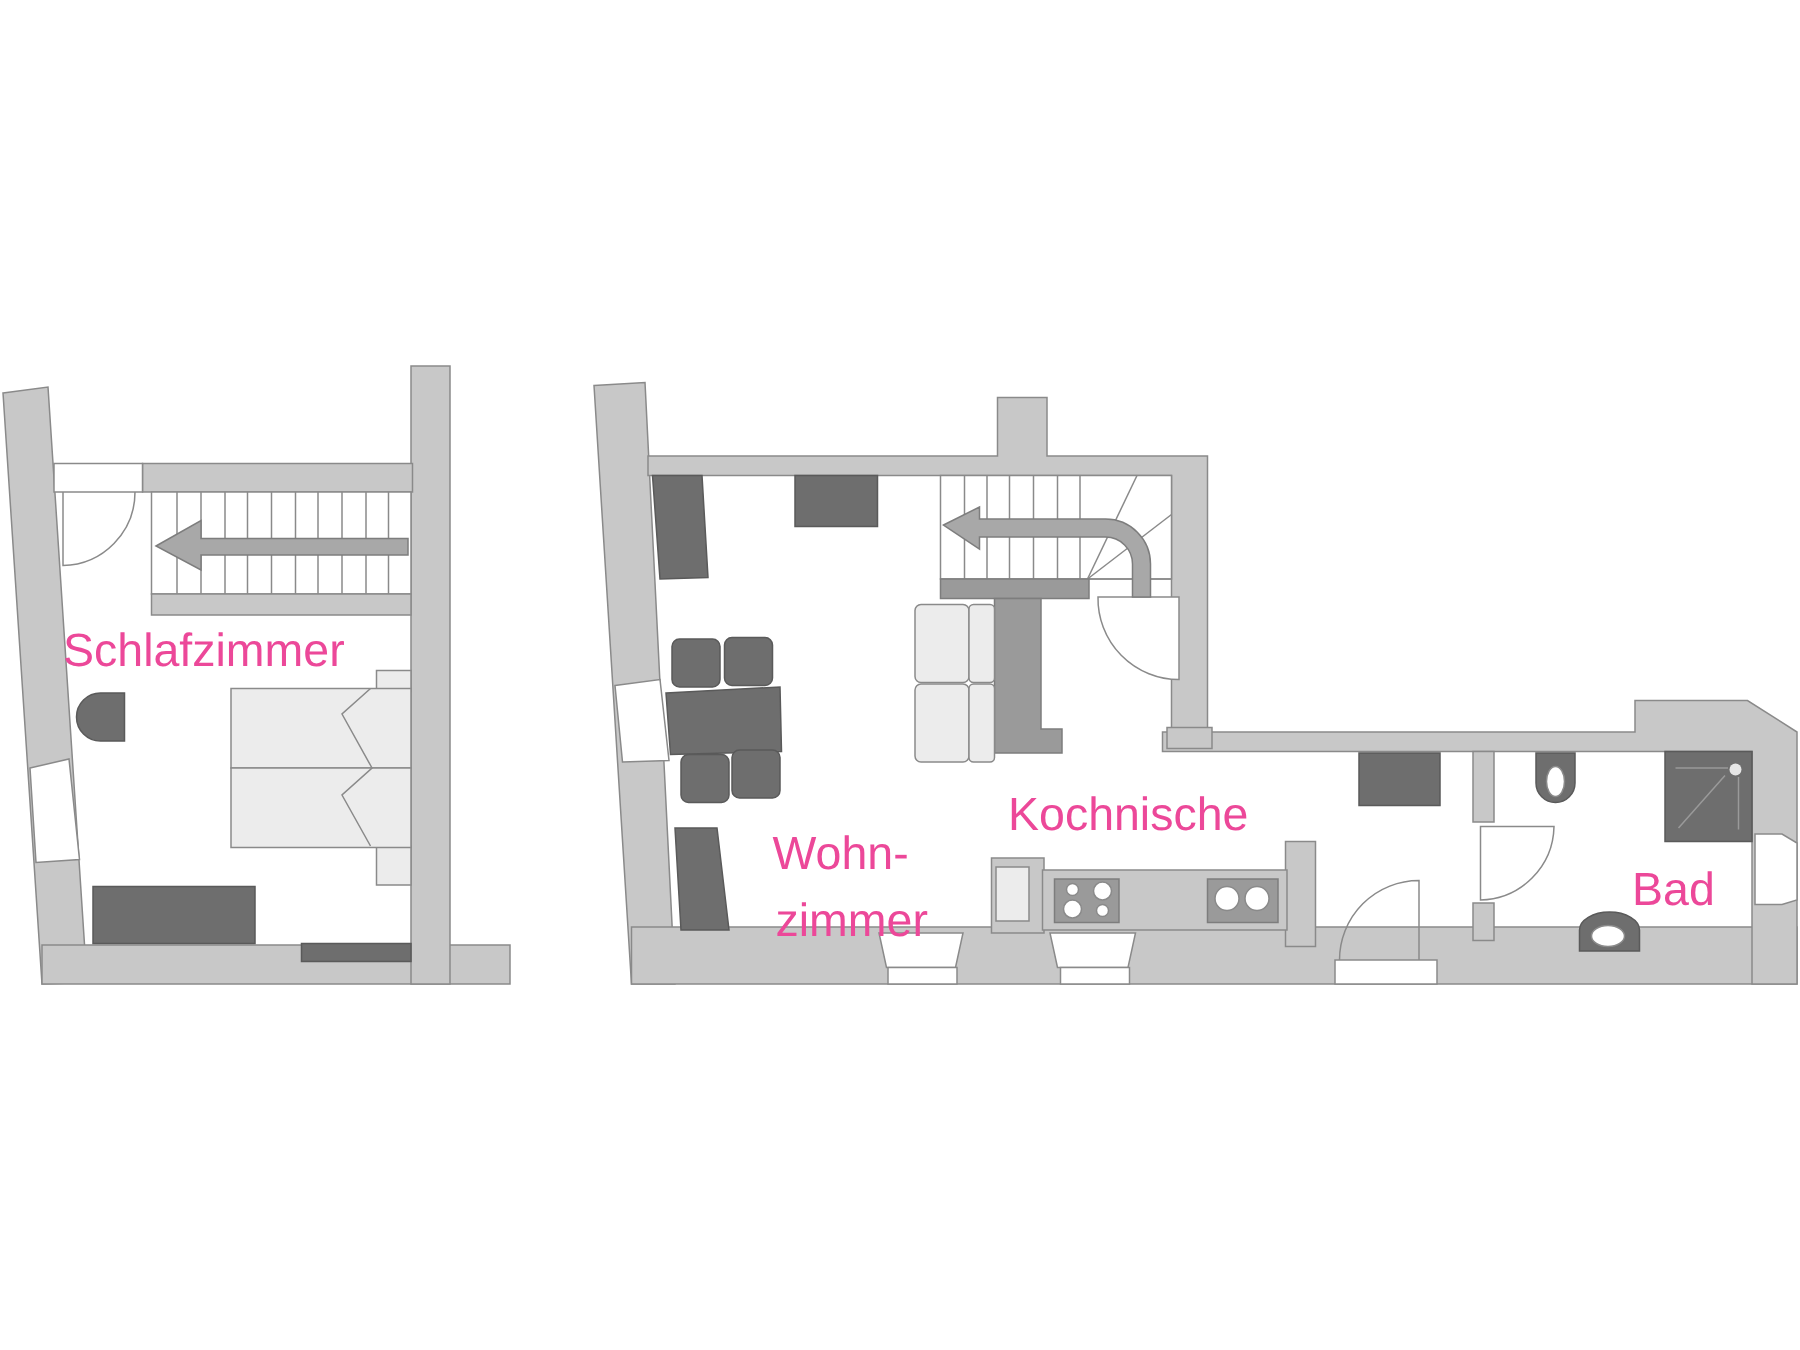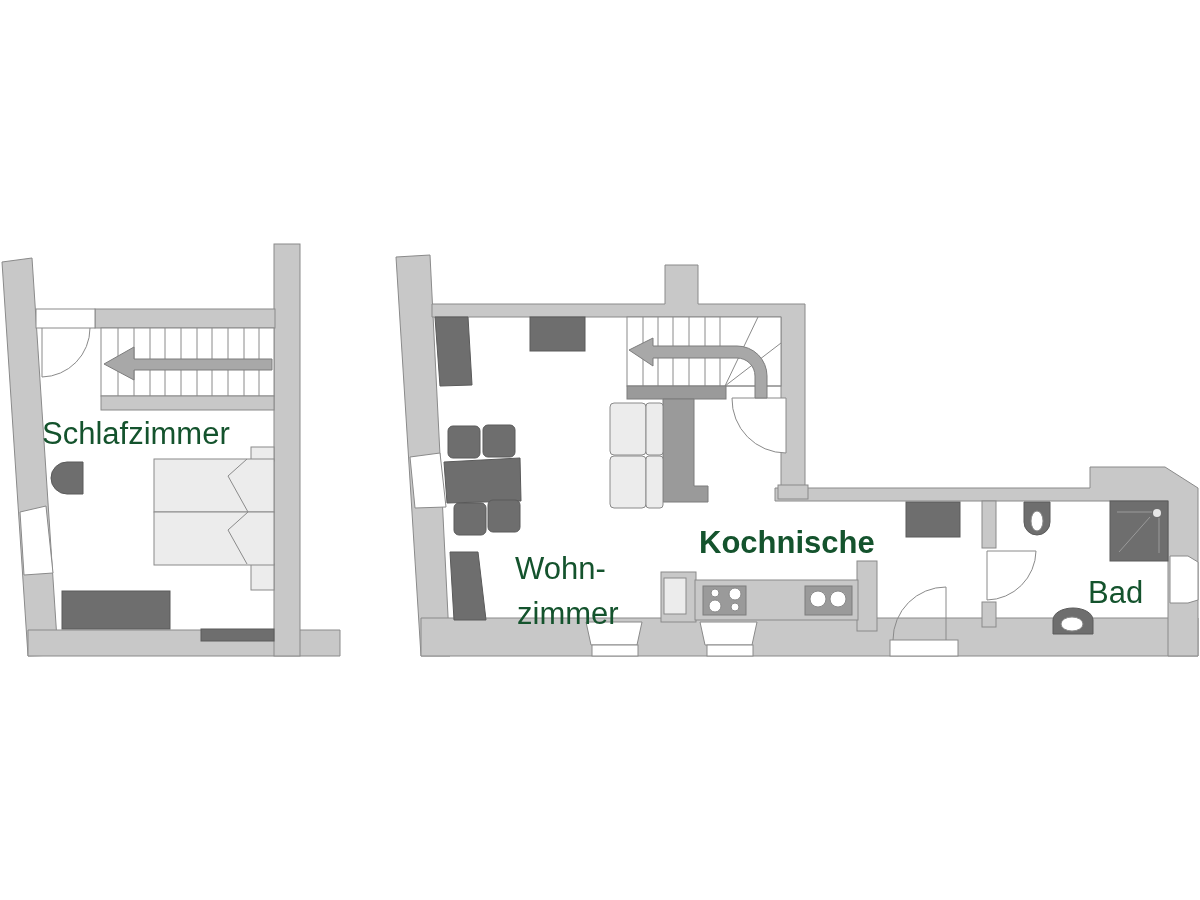--- a/index.html
+++ b/index.html
@@ -5,21 +5,21 @@
     html, body { margin: 0; padding: 0; background: #ffffff; }
     body { width: 1200px; height: 900px; overflow: hidden; position: relative; font-family: "Liberation Sans", sans-serif; }
     svg { position: absolute; left: 0; top: 0; }
     .wall { fill: #c8c8c8; stroke: #8a8a8a; stroke-width: 1; }
     .dark { fill: #6e6e6e; stroke: #5a5a5a; stroke-width: 1; }
     .mid { fill: #9a9a9a; stroke: #7d7d7d; stroke-width: 1; }
     .light { fill: #ececec; stroke: #8a8a8a; stroke-width: 1; }
     .white { fill: #ffffff; stroke: #8a8a8a; stroke-width: 1; }
     .line { fill: none; stroke: #8a8a8a; stroke-width: 1; }
     .arrow { fill: #a8a8a8; stroke: #7d7d7d; stroke-width: 1; }
-    .label { position: absolute; color: #14532d; font-size: 31px; line-height: 36px; white-space: nowrap; }
+    .label { position: absolute; color: #ec4899; font-size: 31px; line-height: 36px; white-space: nowrap; }
   </style>
 </head>
 <body>
 
 <svg width="1200" height="900" viewBox="0 0 1200 900">
 
   <g>
 
     <polygon class="wall" points="2,262 32,258 58,655 28,656"></polygon>
 
@@ -164,14 +164,14 @@
     <g>
       <path class="dark" d="M1053,634 L1053,620 A20,12 0 0 1 1093,620 L1093,634 Z"></path>
       <ellipse class="white" cx="1072" cy="624" rx="11" ry="7"></ellipse>
     </g>
   </g>
 </svg>
 
 <div class="label" style="left:42px; top:416px;">Schlafzimmer</div>
 <div class="label" style="left:515px; top:551px;">Wohn-</div>
 <div class="label" style="left:517px; top:596px;">zimmer</div>
-<div class="label" style="left:699px; top:525px;font-weight:bold;">Kochnische</div>
+<div class="label" style="left:672px; top:525px;">Kochnische</div>
 <div class="label" style="left:1088px; top:575px;">Bad</div>
 
 </body></html>

